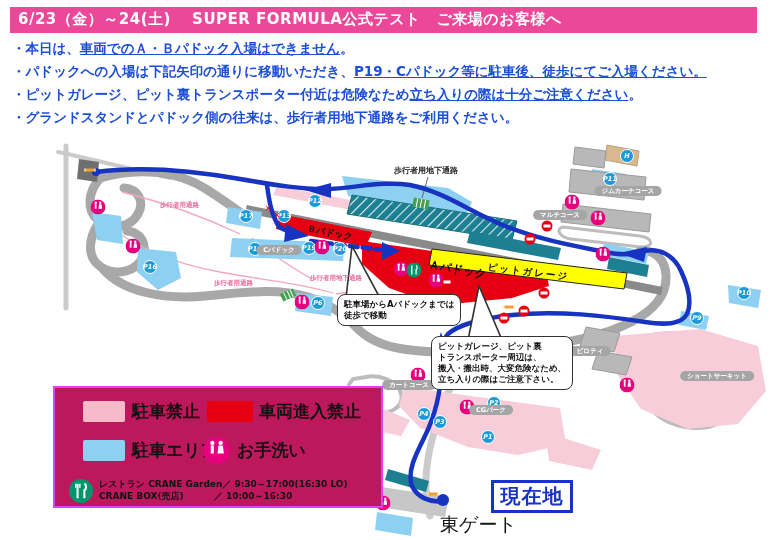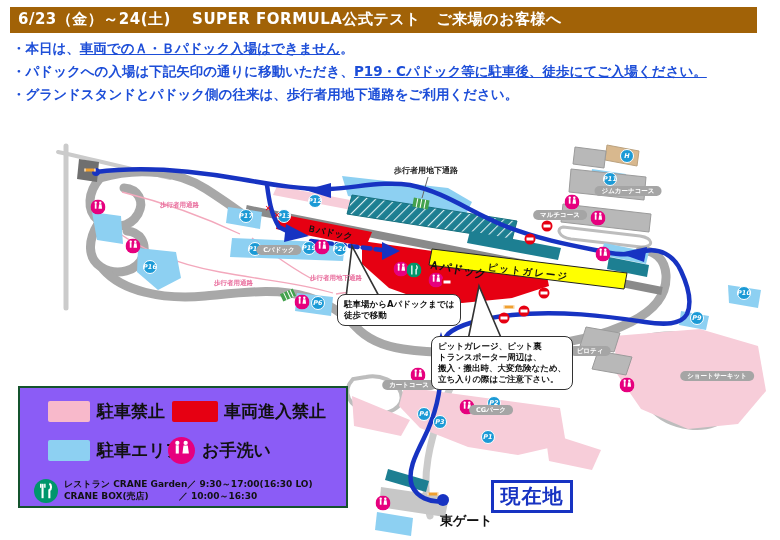--- a/index.html
+++ b/index.html
@@ -1,19 +1,19 @@
 <!DOCTYPE html>
 <html><head>
 <meta charset="utf-8">
 <style>
   html,body{margin:0;padding:0;}
   body{width:780px;height:540px;position:relative;background:#ffffff;overflow:hidden;
        font-family:"DejaVu Sans",sans-serif;}
   
-  #header{position:absolute;left:10px;top:7px;width:731px;height:20px;background:#a16207;
+  #header{position:absolute;left:10px;top:7px;width:731px;height:20px;background:#ec4899;
           color:#fff;font-size:15px;font-weight:bold;padding:3px 8px;letter-spacing:.5px;}
   
   #notices{position:absolute;left:12px;top:37px;width:760px;font-size:13.5px;font-weight:600;color:#1d4ed8;}
   .notice{height:23px;line-height:23px;white-space:nowrap;}
   .notice .em{font-weight:800;text-decoration:underline;}
   
   #map-svg{position:absolute;left:0;top:0;width:780px;height:540px;}
   
   #marker-layer{position:absolute;left:0;top:0;width:780px;height:540px;pointer-events:none;}
   #marker-layer > div{position:absolute;transform:translate(-50%,-50%);}
@@ -26,27 +26,27 @@
          align-items:center;justify-content:center;}
   .noent i{display:block;width:7px;height:2.2px;background:#fff;}
   .redx{color:#e60012;font-size:8px;font-weight:bold;line-height:8px;}
   .odash{width:9px;height:3px;background:#f0a030;border-left:1px solid #fff;border-right:1px solid #fff;}
   .pill{background:#a5a5a5;color:#fff;font-size:6.5px;font-weight:bold;border-radius:8px;
         padding:1.5px 7px;white-space:nowrap;line-height:7px;}
   
   .maptext{position:absolute;white-space:nowrap;}
   .pinktext{font-size:6.5px;color:#e8699a;font-weight:600;margin-left:48px;}
   .blacktext{font-size:8px;color:#222;font-weight:600;}
-  #east-gate{font-size:13px;color:#111;font-weight:700;}
+  #east-gate{font-size:19px;color:#111;font-weight:400;}
   
   .callout{position:absolute;background:#fff;border:1.6px solid #333;border-radius:8px;
            font-size:8.5px;font-weight:700;color:#111;padding:4px 6px;line-height:11px;white-space:nowrap;}
   
-  #legend{position:absolute;left:18px;top:386px;width:326px;height:118px;background:#8b5cf6;
-          border:2px solid #14532d;}
+  #legend{position:absolute;left:53px;top:386px;width:326px;height:118px;background:#be185d;
+          border:2px solid #d946ef;}
   #legend .sw{position:absolute;border-radius:2px;}
   #legend .lab{position:absolute;font-size:17px;font-weight:600;color:#111;white-space:nowrap;}
   #legend .small{position:absolute;font-size:9px;font-weight:600;color:#111;white-space:nowrap;}
   
   #current{position:absolute;left:491px;top:480px;width:76px;height:27px;border:3px solid #1733c2;
            color:#1733c2;font-size:20px;font-weight:bold;display:flex;align-items:center;
            justify-content:center;background:#fff;letter-spacing:1px;}
   .svgtext{font-weight:bold;fill:#111;}
 </style>
 </head>
@@ -311,20 +311,21 @@
         <circle cx="7.5" cy="7.5" r="7.5" fill="#00966b"></circle>
         <rect x="4.7" y="3" width="1.3" height="9" fill="#fff"></rect>
         <path d="M9.6,3 C11,3.5 11,6.5 9.6,7 L9.6,12" stroke="#fff" stroke-width="1.3" fill="none"></path>
       </svg></div>
   </div>
 
 <div id="header">6/23（金）～24(土)　 SUPER FORMULA公式テスト　ご来場のお客様へ</div>
 <div id="notices">
   <div class="notice"><span>・本日は、</span><span class="em">車両でのＡ・Ｂパドック入場はできません</span><span>。</span></div>
   <div class="notice"><span>・パドックへの入場は下記矢印の通りに移動いただき、</span><span class="em">P19・Cパドック等に駐車後、徒歩にてご入場ください。</span><span></span></div>
+  <div class="notice"><span>・ピットガレージ、ピット裏トランスポーター付近は危険なため</span><span class="em">立ち入りの際は十分ご注意ください</span><span>。</span></div>
   <div class="notice"><span>・グランドスタンドとパドック側の往来は、歩行者用地下通路をご利用ください。</span><span class="em"></span><span></span></div>
 </div>
 
 <div class="maptext blacktext" style="left:394px;top:165px;">歩行者用地下通路</div>
 <div class="maptext pinktext" style="left:112px;top:201px;">歩行者用通路</div>
 <div class="maptext pinktext" style="left:166px;top:279px;">歩行者用通路</div>
 <div class="maptext pinktext" style="left:262px;top:274px;">歩行者用地下通路</div>
 <div class="maptext" id="east-gate" style="left:440px;top:512px;">東ゲート</div>
 
 <div class="callout" style="left:337px;top:294px;">

